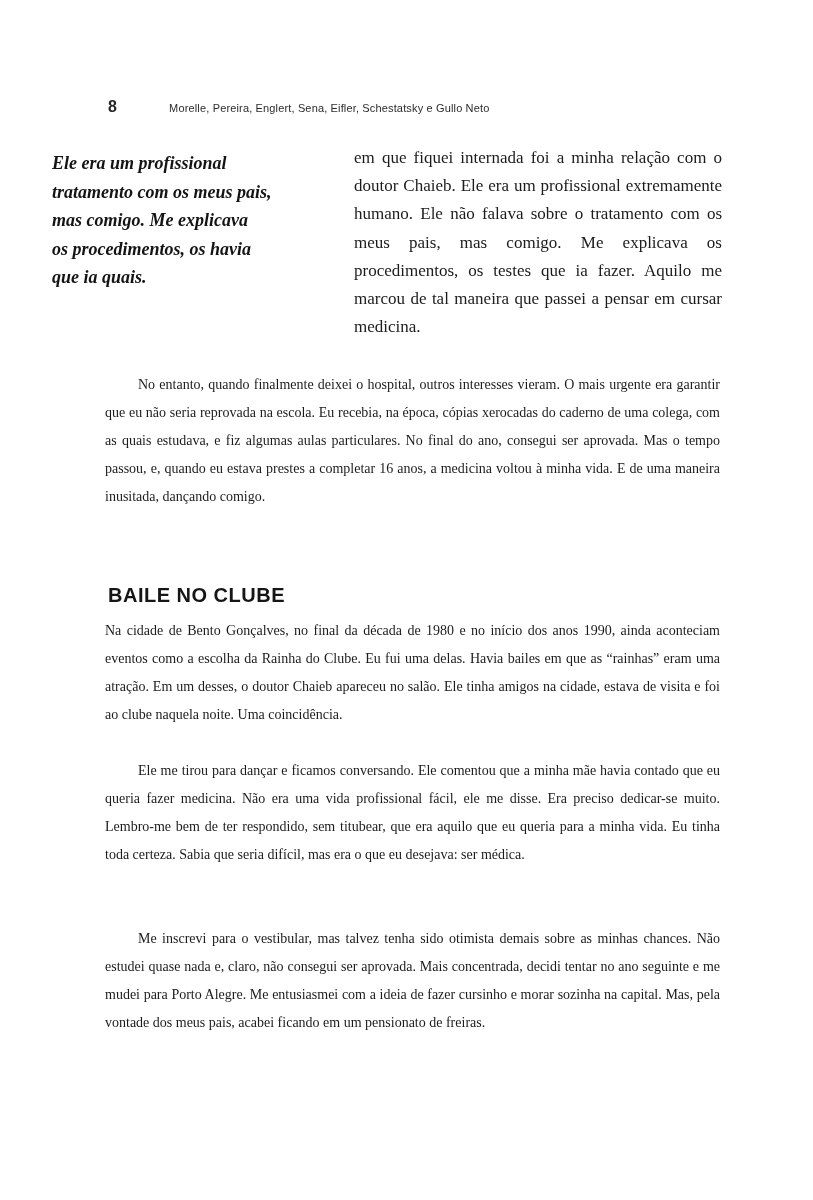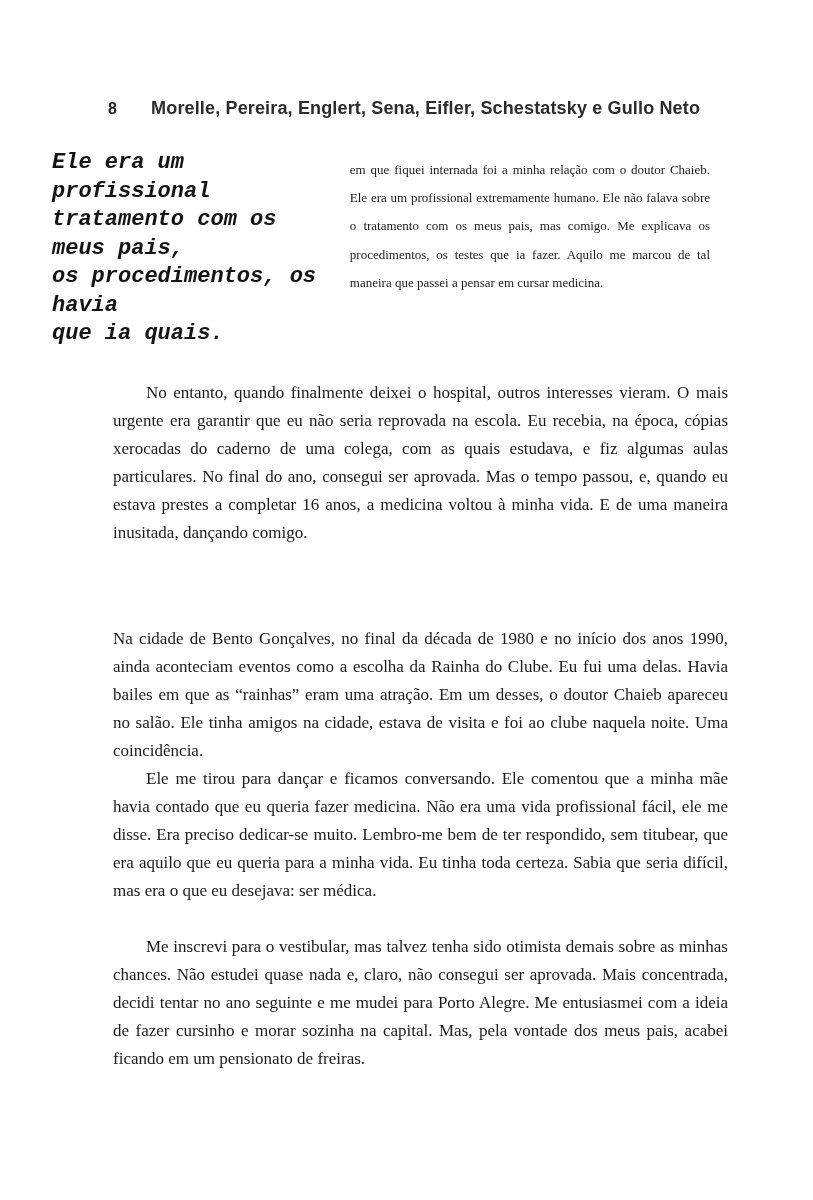--- a/index.html
+++ b/index.html
@@ -23,63 +23,63 @@
     font-family: "Liberation Sans", sans-serif;
     color: #272727;
     white-space: nowrap;
   }
   .page-number {
     font-size: 16px;
     font-weight: 700;
     letter-spacing: 0.2px;
   }
   .authors-line {
-    margin-left: 34px;
-    font-size: 18px;
-    font-weight: 700;
+    margin-left: 52px;
+    font-size: 11px;
+    font-weight: 400;
     letter-spacing: 0.15px;
     color: #2c2c2c;
   }
 
   
   .opening-section {
     position: absolute;
     left: 52px;
     top: 144px;
     width: 670px;
     display: flex;
     justify-content: space-between;
   }
   .pull-quote {
     width: 292px;
     padding-top: 5px;
-    font-family: Liberation Mono, monospace;
+    font-family: Liberation Serif, serif;
     font-weight: 700;
     font-style: italic;
-    font-size: 22px;
+    font-size: 18px;
     line-height: 28.5px;
     color: #141414;
   }
   .pull-quote .pq-line { display: block; }
   .opening-paragraph {
     width: 368px;
-    margin: 12px;
-    font-size: 13px;
+    margin: 0;
+    font-size: 17px;
     line-height: 28.2px;
     text-align: justify;
     color: #1b1b1b;
   }
 
   
   .body-paragraph {
     position: absolute;
     left: 105px;
     width: 615px;
-    margin: 8px;
-    font-size: 17px;
+    margin: 0;
+    font-size: 14px;
     line-height: 28px;
     text-align: justify;
     color: #1b1b1b;
   }
   .body-paragraph.indent { text-indent: 33px; }
   .p-after-quote { top: 371px; }
   .p-baile-1 { top: 617px; }
   .p-baile-2 { top: 757px; }
   .p-baile-3 { top: 925px; }
 
@@ -103,26 +103,28 @@
 
   <div class="running-header">
     <span class="page-number">8</span>
     <span class="authors-line">Morelle, Pereira, Englert, Sena, Eifler, Schestatsky e Gullo Neto</span>
   </div>
 
   <div class="opening-section">
     <div class="pull-quote">
       <span class="pq-line">Ele era um profissional</span>
       <span class="pq-line">tratamento com os meus pais,</span>
+      <span class="pq-line">mas comigo. Me explicava</span>
       <span class="pq-line">os procedimentos, os havia</span>
       <span class="pq-line">que ia quais.</span>
     </div>
     <p class="opening-paragraph">em que fiquei internada foi a minha relação com o doutor Chaieb. Ele era um profissional extremamente humano. Ele não falava sobre o tratamento com os meus pais, mas comigo. Me explicava os procedimentos, os testes que ia fazer. Aquilo me marcou de tal maneira que passei a pensar em cursar medicina.</p>
   </div>
 
   <p class="body-paragraph indent p-after-quote">No entanto, quando finalmente deixei o hospital, outros interesses vieram. O mais urgente era garantir que eu não seria reprovada na escola. Eu recebia, na época, cópias xerocadas do caderno de uma colega, com as quais estudava, e fiz algumas aulas particulares. No final do ano, consegui ser aprovada. Mas o tempo passou, e, quando eu estava prestes a completar 16 anos, a medicina voltou à minha vida. E de uma maneira inusitada, dançando comigo.</p>
 
+  <h2 class="section-heading">BAILE NO CLUBE</h2>
 
   <p class="body-paragraph p-baile-1">Na cidade de Bento Gonçalves, no final da década de 1980 e no início dos anos 1990, ainda aconteciam eventos como a escolha da Rainha do Clube. Eu fui uma delas. Havia bailes em que as “rainhas” eram uma atração. Em um desses, o doutor Chaieb apareceu no salão. Ele tinha amigos na cidade, estava de visita e foi ao clube naquela noite. Uma coincidência.</p>
   <p class="body-paragraph indent p-baile-2">Ele me tirou para dançar e ficamos conversando. Ele comentou que a minha mãe havia contado que eu queria fazer medicina. Não era uma vida profissional fácil, ele me disse. Era preciso dedicar-se muito. Lembro-me bem de ter respondido, sem titubear, que era aquilo que eu queria para a minha vida. Eu tinha toda certeza. Sabia que seria difícil, mas era o que eu desejava: ser médica.</p>
   <p class="body-paragraph indent p-baile-3">Me inscrevi para o vestibular, mas talvez tenha sido otimista demais sobre as minhas chances. Não estudei quase nada e, claro, não consegui ser aprovada. Mais concentrada, decidi tentar no ano seguinte e me mudei para Porto Alegre. Me entusiasmei com a ideia de fazer cursinho e morar sozinha na capital. Mas, pela vontade dos meus pais, acabei ficando em um pensionato de freiras.</p>
 
 </div>
 
 </body></html>

